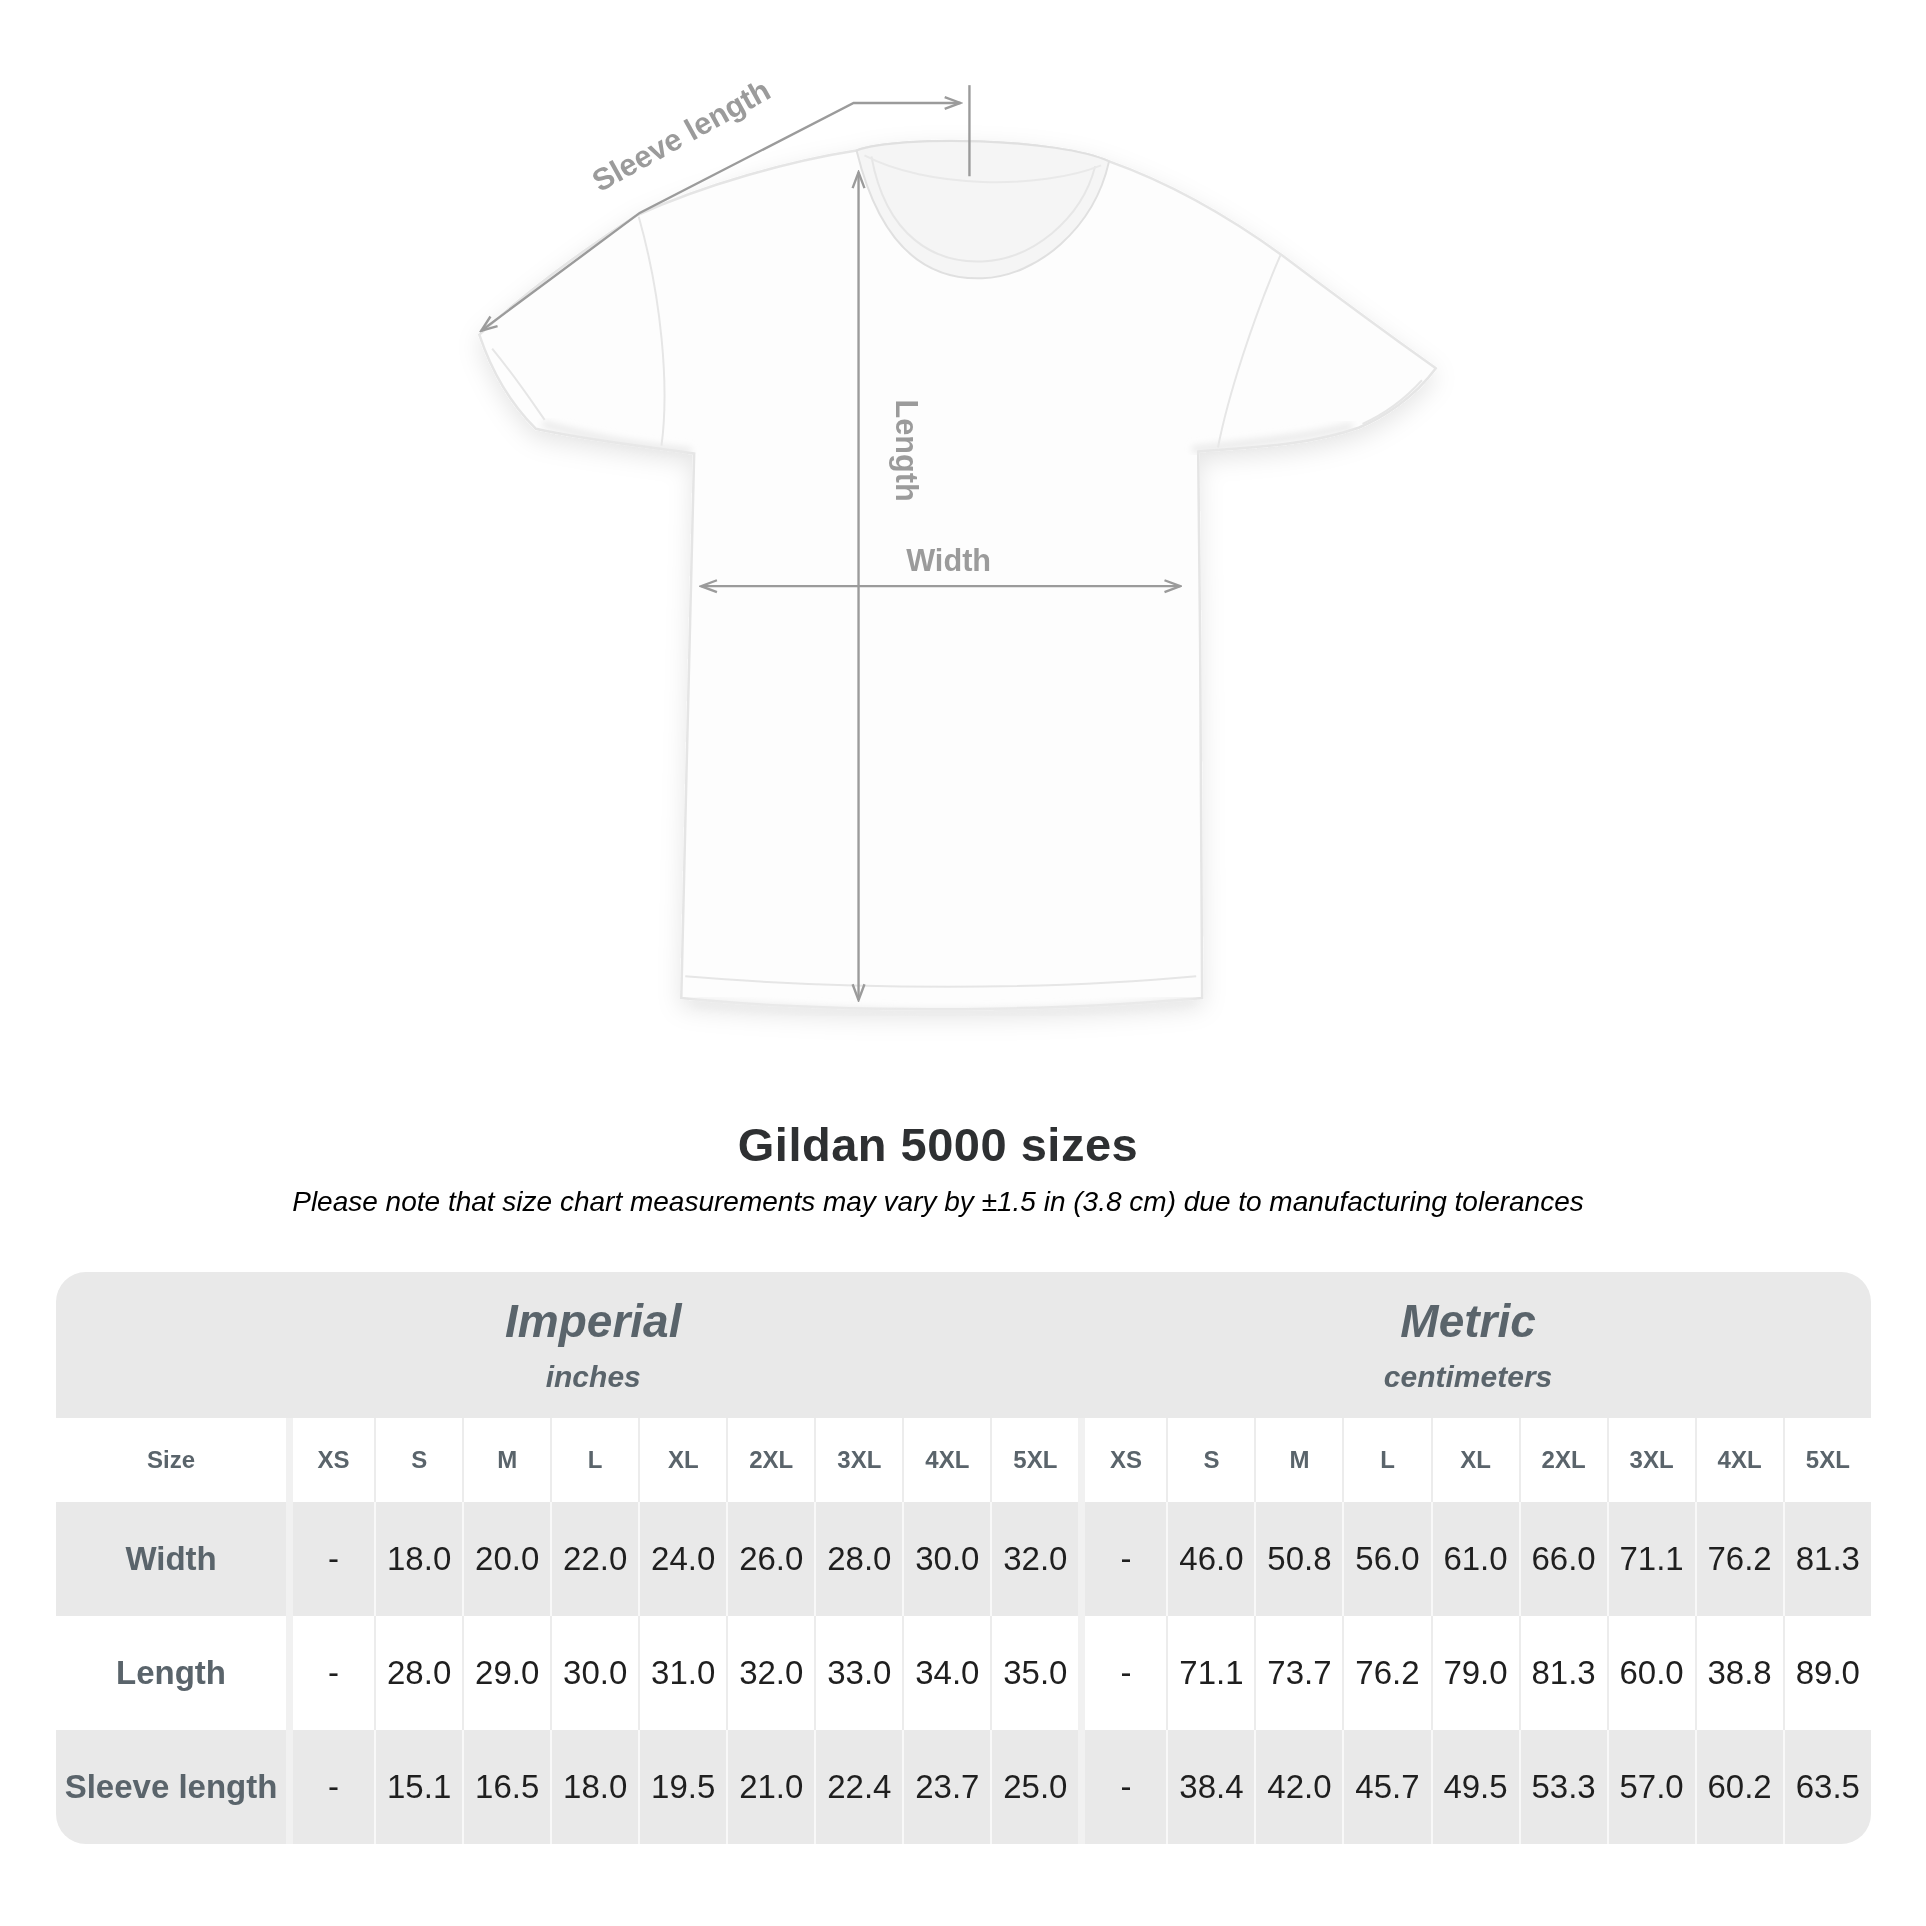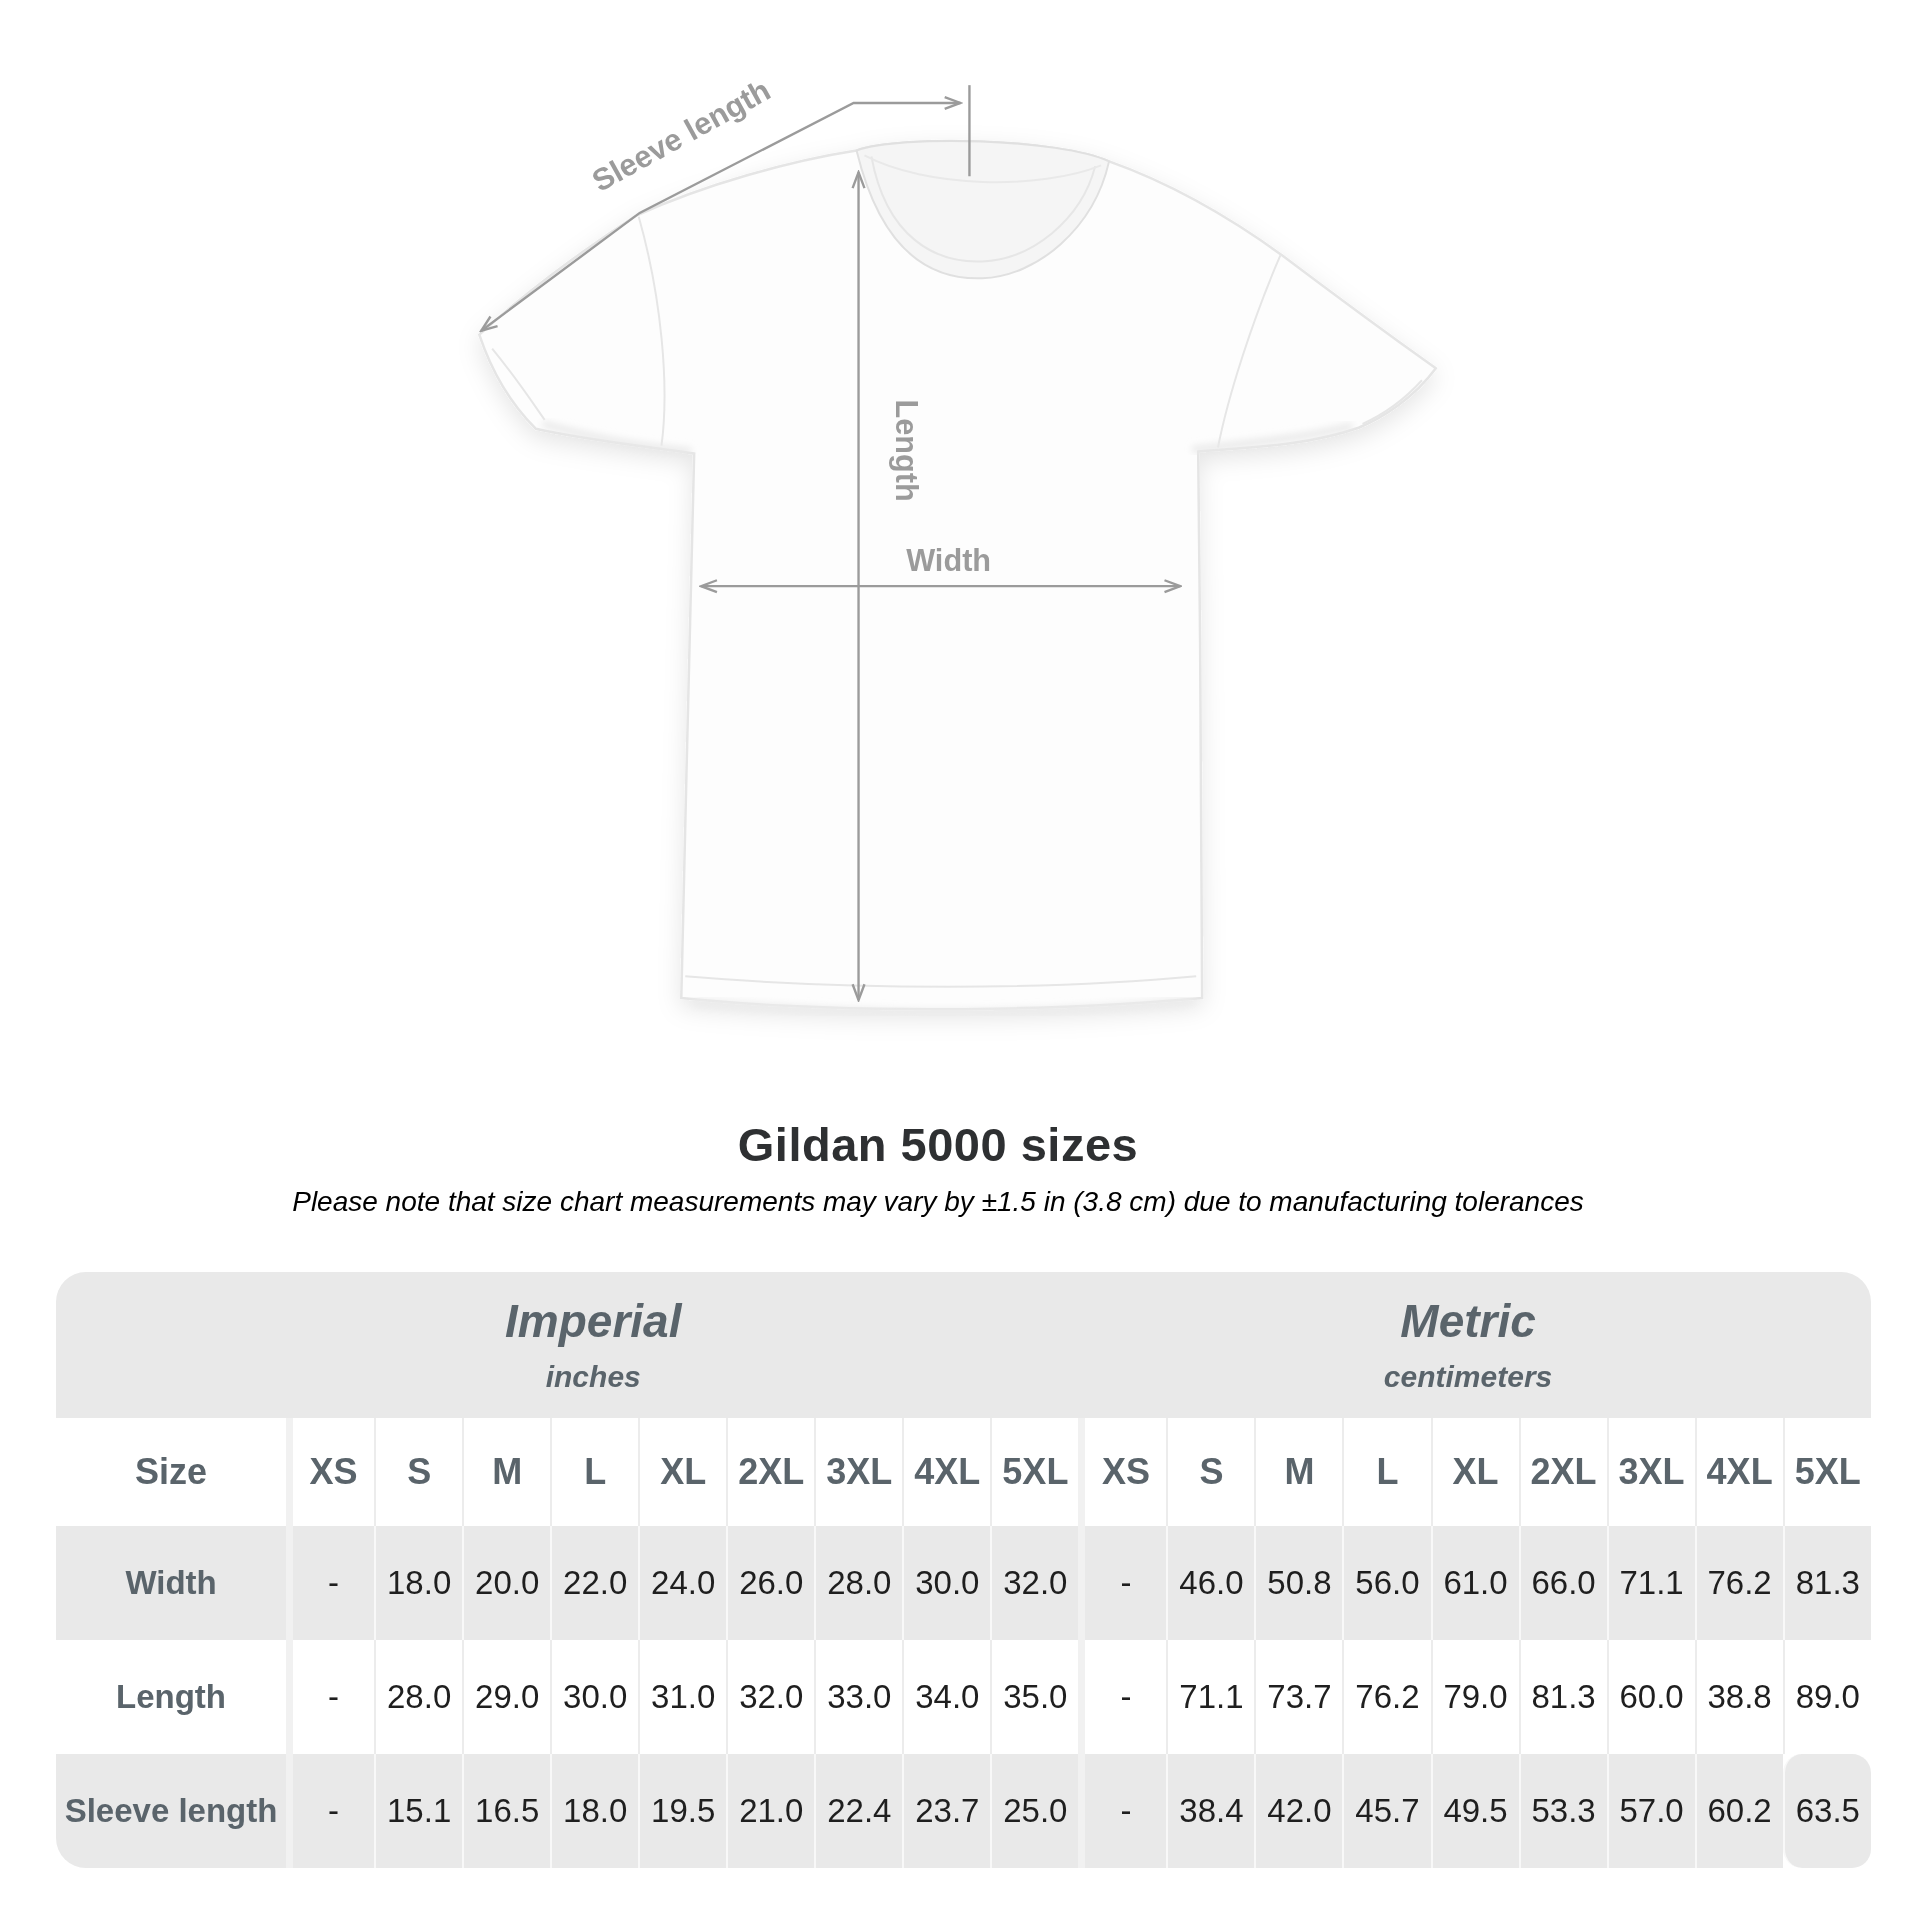--- a/index.html
+++ b/index.html
@@ -30,35 +30,35 @@
     height:144px;background:#e9e9e9;position:relative;
     border-top-left-radius:30px;border-top-right-radius:30px;
   }
   .unit{position:absolute;top:22px;transform:translateX(-50%);text-align:center;white-space:nowrap;}
   .unit-imperial{left:29.6%;}
   .unit-metric{left:77.8%;}
   .unit-name{font-size:46px;font-weight:bold;font-style:italic;color:#5a646b;}
   .unit-sub{font-size:30px;font-style:italic;color:#5a646b;margin-top:12px;}
 
   .sizes-row th{
-    height:108px;background:#ffffff;font-size:36px;font-weight:bold;color:#5a646b;
+    height:84px;background:#ffffff;font-size:24px;font-weight:bold;color:#5a646b;
     text-align:center;vertical-align:middle;padding:0;
   }
   tbody td{
     height:114px;background:#ffffff;font-size:33px;color:#1f1f1f;
     text-align:center;vertical-align:middle;padding:0;
   }
   .lab{font-weight:bold;color:#5a646b;font-size:33px;}
 
   .sizes-row th:not(.lab), tbody td:not(.lab){border-left:2px solid #ececec;}
   .g0{border-left-width:7px !important;border-left-color:#f1f1f1 !important;}
   tr.shaded td{background:#e9e9e9;}
   tr.shaded td:not(.lab){border-left-color:#f8f8f8;}
   tbody tr:last-child td:first-child{border-bottom-left-radius:30px;}
-  tbody tr:last-child td:last-child{border-bottom-right-radius:30px;border-radius:19px;}
+  tbody tr:last-child td:last-child{border-bottom-right-radius:30px;}
 </style>
 </head>
 <body>
 
 <div class="diagram-wrap">
   <svg class="diagram-svg" width="1927" height="1109" viewBox="0 0 1946 1120" xmlns="http://www.w3.org/2000/svg">
     <defs>
       <marker id="ah" viewBox="0 0 20 16" refX="18" refY="8" markerWidth="20" markerHeight="16" orient="auto-start-reverse" markerUnits="userSpaceOnUse">
         <path d="M2 2 L18 8 L2 14" fill="none" stroke="#9b9b9b" stroke-width="2.4"></path>
       </marker>

